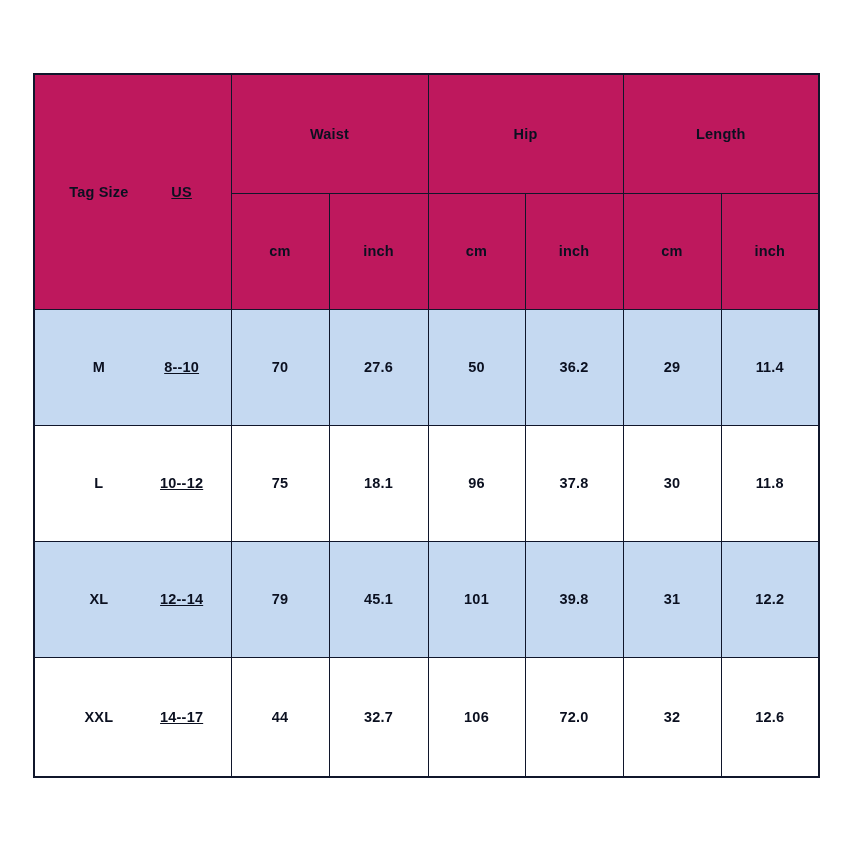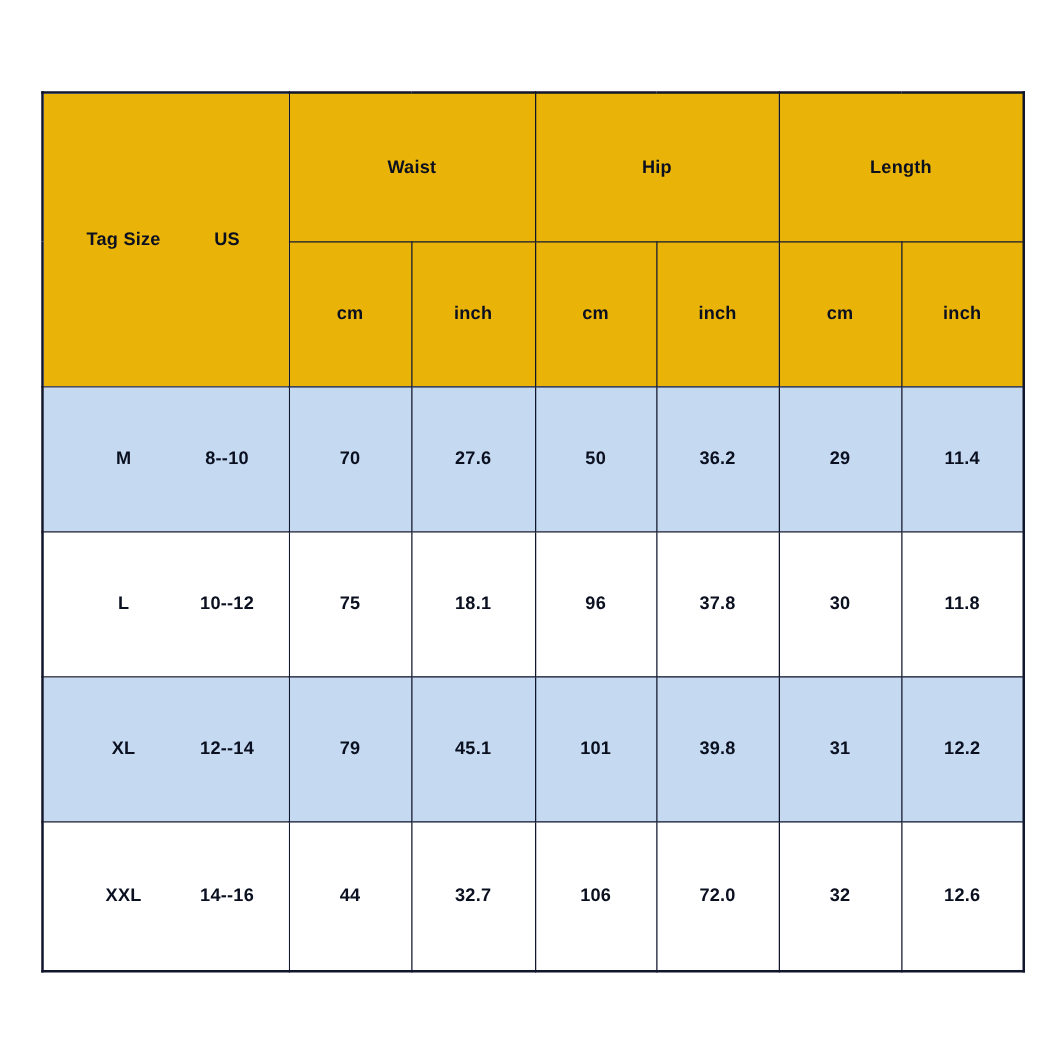--- a/index.html
+++ b/index.html
@@ -35,21 +35,21 @@
     padding: 0;
     margin: 0;
     vertical-align: middle;
     text-align: center;
     font-weight: bold;
     color: #0b1020;
     font-size: 14.5px;
     letter-spacing: 0.2px;
   }
   .hdr {
-    background: #eab308;
+    background: #be185d;
   }
   .row-alt {
     background: #c5d9f1;
   }
   .row-plain {
     background: #ffffff;
   }
   
   .dual {
     position: relative;
@@ -61,20 +61,21 @@
     top: 50%;
     transform: translateY(-50%);
     text-align: center;
   }
   .dual .right-lbl {
     position: absolute;
     right: 0;
     width: 50%;
     top: 50%;
     transform: translateY(-50%);
+    text-decoration: underline;
   }
   .group-label {
     font-size: 14.5px;
     font-weight: bold;
   }
   .unit-cell {
     font-size: 14px;
     font-weight: bold;
   }
   .val {
@@ -161,21 +162,21 @@
         <td class="row-alt val">45.1</td>
         <td class="row-alt val">101</td>
         <td class="row-alt val">39.8</td>
         <td class="row-alt val">31</td>
         <td class="row-alt val">12.2</td>
       </tr>
 
       <tr class="row-plain">
         <td class="row-plain dual">
           <span class="left-lbl val">XXL</span>
-          <span class="right-lbl val">14--16</span>
+          <span class="right-lbl val">14--17</span>
         </td>
         <td class="row-plain val">44</td>
         <td class="row-plain val">32.7</td>
         <td class="row-plain val">106</td>
         <td class="row-plain val">72.0</td>
         <td class="row-plain val">32</td>
         <td class="row-plain val">12.6</td>
       </tr>
     </tbody>
   </table>

